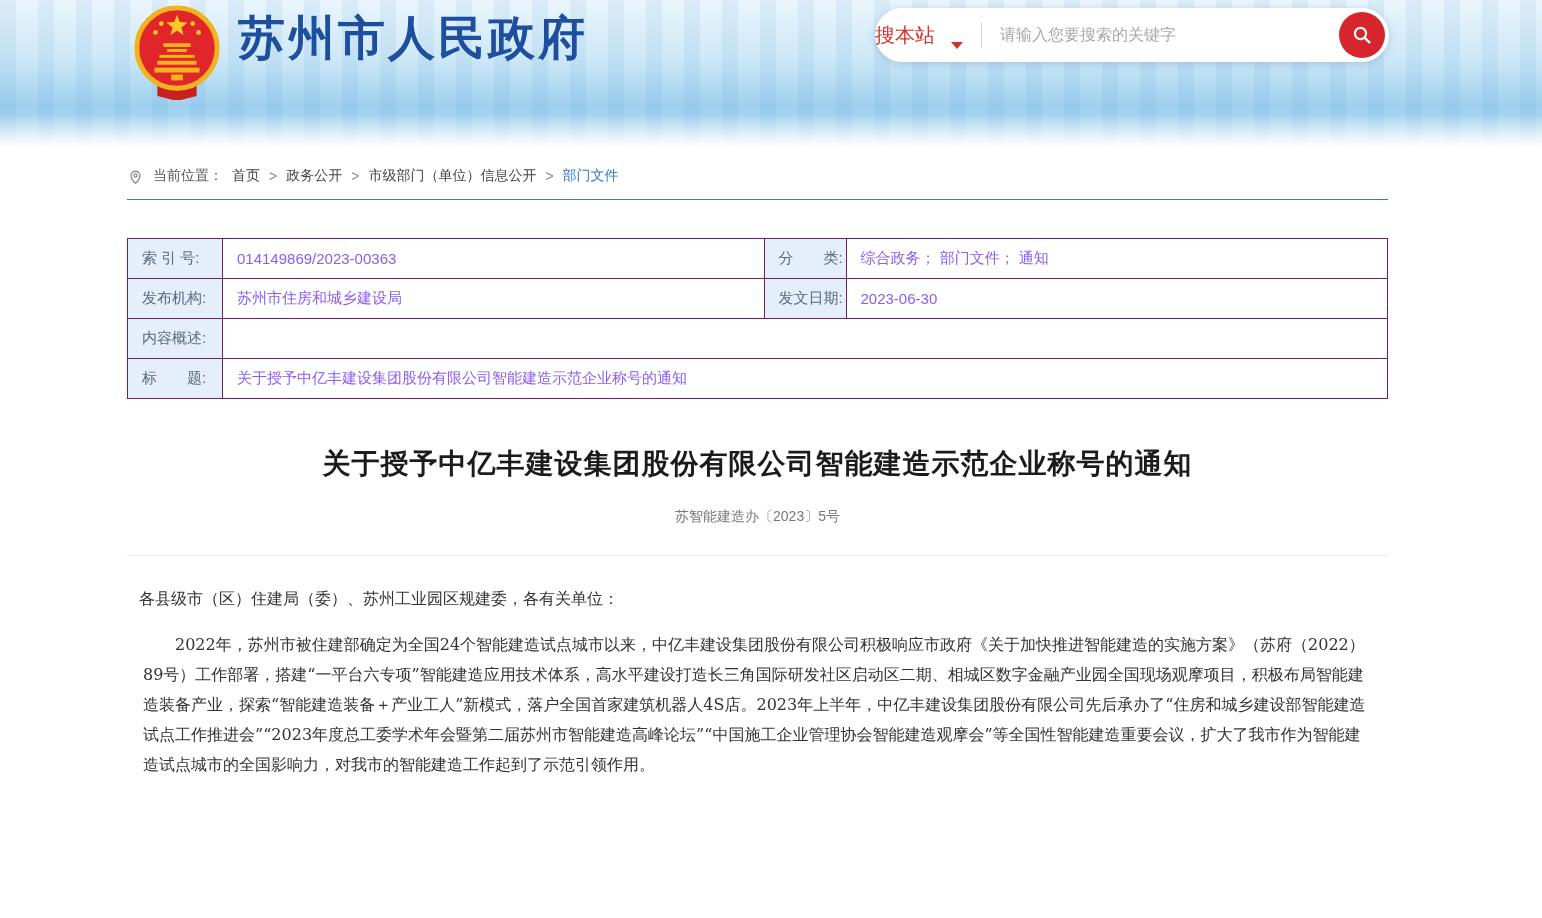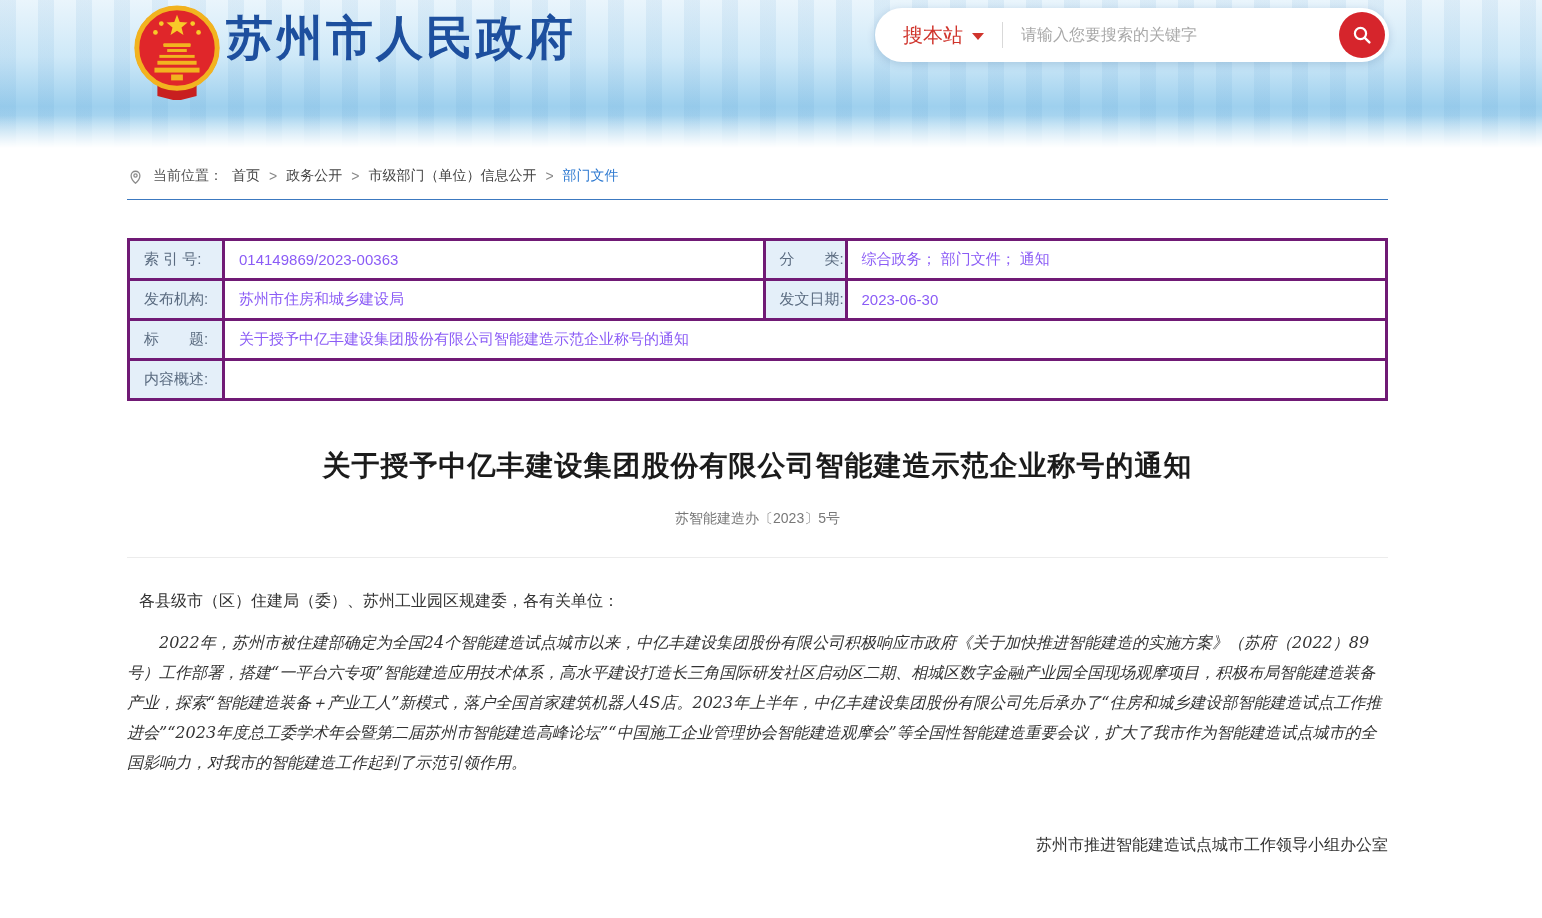--- a/index.html
+++ b/index.html
@@ -12,35 +12,35 @@
   
   .site-header {
     position:relative; height:148px; overflow:hidden;
     background:
       linear-gradient(180deg, rgba(255,255,255,0) 78%, #ffffff 100%),
       repeating-linear-gradient(90deg, rgba(80,150,205,0.10) 0 16px, rgba(255,255,255,0) 16px 38px),
       linear-gradient(180deg, #eaf5fc 0%, #cfe9f8 38%, #9ed0ee 72%, #c4e3f4 100%);
   }
   .brand { position:absolute; left:128px; top:2px; display:flex; align-items:flex-start; }
   .emblem { width:98px; height:98px; display:block; }
-  .brand-text { margin-left:0; padding-top:10px; }
+  .brand-text { margin-left:12px; padding-top:10px; }
   .site-title {
     font-size:47px; font-weight:bold; color:#1d4f9e; letter-spacing:3px; line-height:1.1;
   }
   .site-url {
     margin-top:3px; text-align:center; color:#ffffff; font-weight:bold;
     font-size:19px; letter-spacing:3px; text-shadow:0 1px 2px rgba(60,120,170,.45);
   }
   .search-pill {
     position:absolute; right:153px; top:8px; width:514px; height:54px;
     background:#ffffff; border-radius:28px; display:flex; align-items:center;
     box-shadow:0 2px 8px rgba(0,60,120,.18);
   }
   .search-scope {
-    margin-left:28px; display:flex; align-items:center; gap:9px;
+    display:flex; align-items:flex-end; gap:16px;
     color:#d0342c; font-size:20px; cursor:pointer; white-space:nowrap;
   }
   .caret {
     width:0; height:0; border-left:6px solid transparent;
     border-right:6px solid transparent; border-top:7px solid #d0342c; margin-top:3px;
   }
   .search-divider { width:1px; height:26px; background:#d9d9d9; margin:0 16px 0 18px; }
   .search-input {
     flex:1; border:none; outline:none; background:transparent;
     font-size:16px; color:#333; font-family:"Liberation Sans", sans-serif;
@@ -62,38 +62,38 @@
   .pin { width:17px; height:17px; display:block; }
   .crumb { color:#444; text-decoration:none; cursor:pointer; }
   .crumb.last { color:#2e7ad1; }
   .sep { color:#888; }
   .crumb-line { border-bottom:1px solid #3c79c0; margin-top:14px; }
 
   .meta-table {
     margin-top:38px; width:100%; border-collapse:collapse;
     font-size:15px; table-layout:fixed;
   }
-  .meta-table td { border:3px solid #701a75; padding:9px 14px; height:40px; vertical-align:middle; }
+  .meta-table td { border:1px solid #701a75; padding:9px 14px; height:40px; vertical-align:middle; }
   td.lbl { background:#e4eff9; color:#5a6b80; white-space:nowrap; }
   .col-l1 { width:95px; } .col-l2 { width:82px; }
   td.val { color:#8b5cf6; background:#fff; }
 
   .doc-title {
     margin:46px 0 0; text-align:center; font-size:28px; font-weight:bold;
     color:#1b1b1b; letter-spacing:1px;
   }
   .doc-number { margin-top:25px; text-align:center; font-size:14px; color:#787878; }
   .doc-divider { border:none; border-top:1px solid #ececec; margin:29px 0 0; }
 
   .doc-body {
     margin-top:28px; font-family:"DejaVu Serif", serif;
     font-size:16px; color:#333; line-height:30px;
   }
   .salutation { margin:12px; }
-  .para { margin:0; text-indent:2em;font-style:italic; }
+  .para { margin:16px; text-indent:2em; }
 
   .signature-block { margin-top:52px; text-align:right; }
   .signature-inner { display:inline-block; text-align:center; }
   .signature { font-size:16px; color:#333; line-height:30px; }
 </style>
 </head>
 <body>
 
 <div class="page">
 
@@ -168,42 +168,36 @@
         <td class="lbl">分　　类:</td>
         <td class="val">综合政务； 部门文件； 通知</td>
       </tr>
       <tr>
         <td class="lbl">发布机构:</td>
         <td class="val">苏州市住房和城乡建设局</td>
         <td class="lbl">发文日期:</td>
         <td class="val">2023-06-30</td>
       </tr>
       <tr>
+        <td class="lbl">内容概述:</td>
+        <td class="val" colspan="3"></td>
+      </tr>
+      <tr>
         <td class="lbl">标　　题:</td>
         <td class="val" colspan="3">关于授予中亿丰建设集团股份有限公司智能建造示范企业称号的通知</td>
-      </tr>
-      <tr>
-        <td class="lbl">内容概述:</td>
-        <td class="val" colspan="3"></td>
       </tr>
     </tbody>
       </table>
 
     <article>
       <h1 class="doc-title">关于授予中亿丰建设集团股份有限公司智能建造示范企业称号的通知</h1>
       <div class="doc-number">苏智能建造办〔2023〕5号</div>
       <hr class="doc-divider">
 
       <div class="doc-body">
         <p class="salutation">各县级市（区）住建局（委）、苏州工业园区规建委，各有关单位：</p>
         <p class="para">2022年，苏州市被住建部确定为全国24个智能建造试点城市以来，中亿丰建设集团股份有限公司积极响应市政府《关于加快推进智能建造的实施方案》（苏府（2022）89号）工作部署，搭建“一平台六专项”智能建造应用技术体系，高水平建设打造长三角国际研发社区启动区二期、相城区数字金融产业园全国现场观摩项目，积极布局智能建造装备产业，探索“智能建造装备＋产业工人”新模式，落户全国首家建筑机器人4S店。2023年上半年，中亿丰建设集团股份有限公司先后承办了“住房和城乡建设部智能建造试点工作推进会”“2023年度总工委学术年会暨第二届苏州市智能建造高峰论坛”“中国施工企业管理协会智能建造观摩会”等全国性智能建造重要会议，扩大了我市作为智能建造试点城市的全国影响力，对我市的智能建造工作起到了示范引领作用。</p>
 
-        <div class="signature-block">
-          <div class="signature-inner">
-            <div class="signature">苏州市推进智能建造试点城市工作领导小组办公室</div>
-            
-          </div>
-        </div>
       </div>
     </article>
 
   </div>
 </div>
 
 </body></html>

